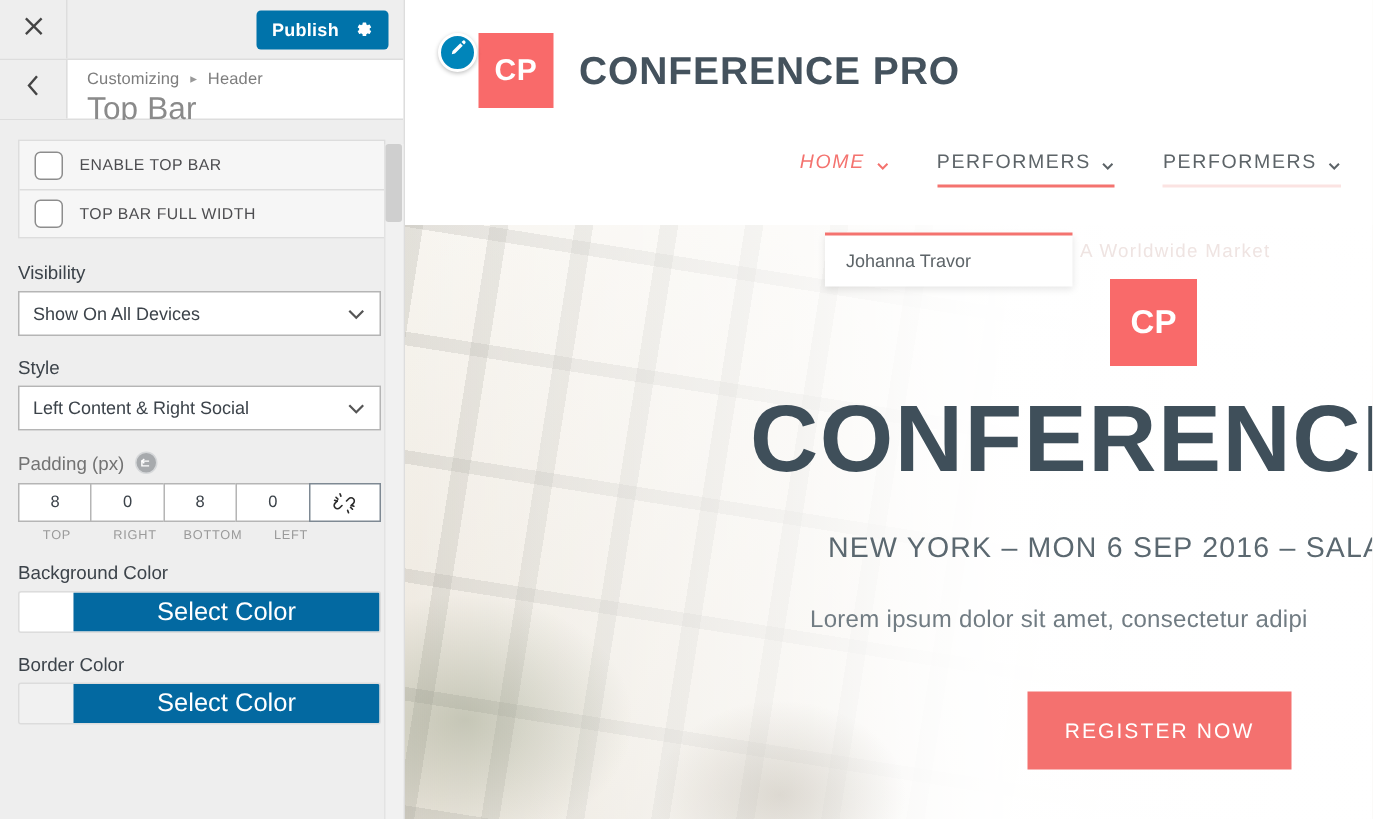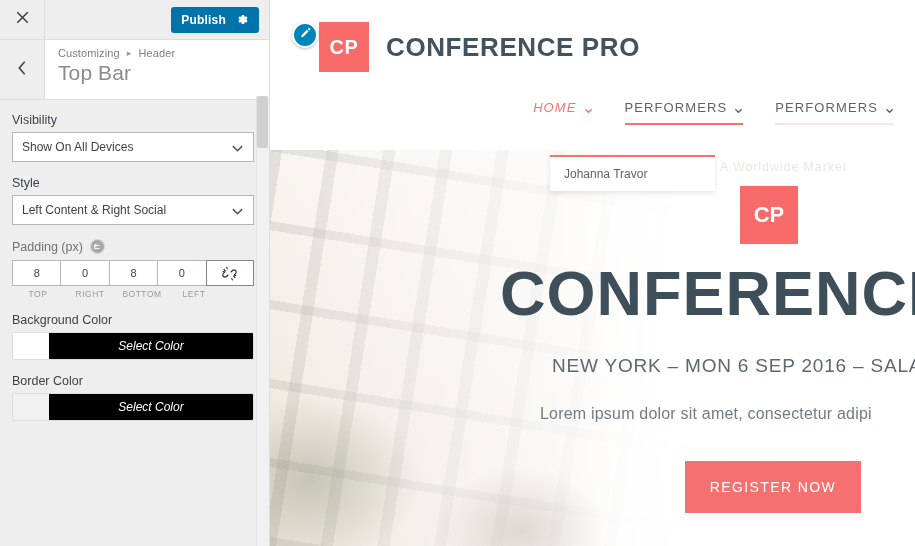--- a/index.html
+++ b/index.html
@@ -51,21 +51,21 @@
     cursor: pointer;
     border: none;
     font-family: "Liberation Sans", sans-serif;
   }
   .publish-gear {
     margin-left: 10px; display: flex; align-items: center;
   }
   .publish-gear svg { width: 13px; height: 13px; }
 
   .cz-header {
-    height: 60px; background: #fff;
+    height: 40px; background: #fff;
     display: flex; align-items: stretch;
     border-bottom: 1px solid #ddd;
   }
   .cz-back {
     width: 45px;
     display: flex; align-items: center; justify-content: center;
     background: #eeeeee;
     border-right: 1px solid #ddd;
     cursor: pointer;
   }
@@ -179,23 +179,23 @@
 
   .color-field { margin-top: 14px; }
   .color-picker {
     display: flex; width: 242px; height: 28px;
     border: 1px solid #dcdcdc;
     border-radius: 2px; overflow: hidden;
     cursor: pointer;
   }
   .color-swatch { width: 36px; height: 100%; }
   .color-btn {
-    flex: 1; background: #000000;
-    display: flex; align-items: center; justify-content: center;
-    color: #fff; font-size: 12px; font-style: italic;
+    flex: 1; background: #0369a1;
+    display: flex; align-items: center; justify-content: center;
+    color: #fff; font-size: 17px;
   }
 
   
   .cz-scroll-track {
     position: absolute; right: 0; top: 96px;
     width: 13px; height: 450px;
     background: #f1f1f1;
     border-left: 1px solid #e3e3e3;
   }
   .cz-scroll-thumb {
@@ -401,20 +401,30 @@
           <span>Customizing</span>
           <span class="sep">▸</span>
           <span>Header</span>
         </div>
         <div class="cz-panel-title">Top Bar</div>
       </div>
     </div>
 
     <div class="cz-body">
 
+      <div class="chk-group">
+        <div class="chk-row">
+          <span class="chk-box"></span>
+          <span class="chk-label">ENABLE TOP BAR</span>
+        </div>
+        <div class="chk-row">
+          <span class="chk-box"></span>
+          <span class="chk-label">TOP BAR FULL WIDTH</span>
+        </div>
+      </div>
 
       <div class="field-block">
         <span class="field-label">Visibility</span>
         <div class="cz-select">
           <span class="val">Show On All Devices</span>
           <span class="chev">
             <svg viewBox="0 0 14 14" fill="none" stroke="#555" stroke-width="1.6">
               <polyline points="2,5 7,10 12,5"></polyline>
             </svg>
           </span>

